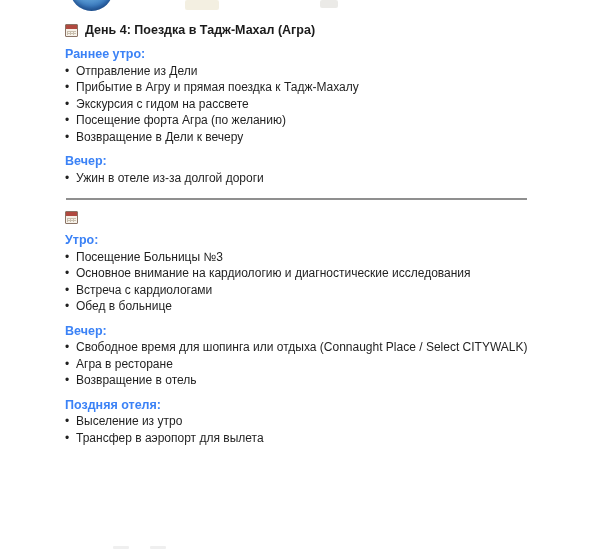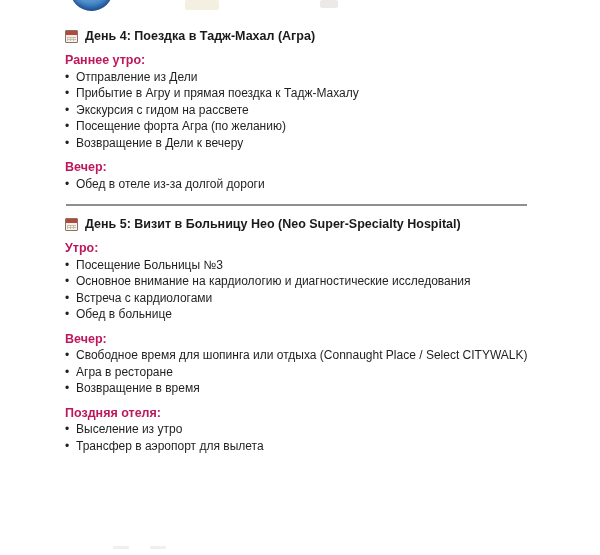--- a/index.html
+++ b/index.html
@@ -19,39 +19,39 @@
     box-shadow:inset 0 -3px 4px rgba(10,40,90,.45);
   }
   .faint-shape{position:absolute;border-radius:2px;}
   .faint-a{left:185px;top:0;width:34px;height:10px;background:rgba(242,237,222,.9);}
   .faint-b{left:320px;top:0;width:18px;height:8px;background:rgba(232,230,227,.85);}
   .smudge{position:absolute;height:3px;background:#efefef;border-radius:1px;}
   .smudge-a{left:113px;top:546px;width:16px;}
   .smudge-b{left:150px;top:546px;width:16px;}
 
   
-  .content{position:absolute;left:0;top:8px;width:600px;padding:21px 35px 0 65px;box-sizing:border-box;}
+  .content{position:absolute;left:0;top:2px;width:600px;padding:21px 35px 0 65px;box-sizing:border-box;}
   .day-heading{display:flex;align-items:center;line-height:15px;margin:0 0 3px 0;}
   .day-heading-text{font-size:12.5px;font-weight:bold;color:#1a1a1a;}
   .cal-icon{
     position:relative;display:inline-block;flex:0 0 auto;
     width:13px;height:13px;margin-right:7px;
     background:#f6f1e9;border:1px solid #8a7365;border-radius:1px;box-sizing:border-box;
   }
   .cal-icon .cal-top{
     position:absolute;left:0;top:0;width:100%;height:4px;
     background:#b0493f;
   }
   .cal-icon .cal-grid{
     position:absolute;left:1px;top:6px;width:9px;height:4px;
     background:
       linear-gradient(#c9bfae 1px, transparent 1px) 0 0/3px 2px,
       linear-gradient(90deg,#c9bfae 1px, transparent 1px) 0 0/3px 2px;
   }
-  .block-title{font-size:12.5px;font-weight:bold;line-height:16.5px;margin-top:8px;color:#be185d;}
+  .block-title{font-size:12.5px;font-weight:bold;line-height:16.5px;margin-top:8px;color:#3b82f6;}
   .bullet-row{display:flex;font-size:12px;line-height:16.5px;}
   .bullet-dot{flex:0 0 11px;}
   .bullet-text{flex:1 1 auto;}
   .section-divider{
     height:2px;width:461px;margin:12px 0 11px 1px;
     background:#8f8f8f;
   }
 </style>
 </head>
 <body>
@@ -91,31 +91,30 @@
           <div class="bullet-dot">•</div>
           <div class="bullet-text">Посещение форта Агра (по желанию)</div>
         </div>
         <div class="bullet-row">
           <div class="bullet-dot">•</div>
           <div class="bullet-text">Возвращение в Дели к вечеру</div>
         </div>
         <div class="block-title">Вечер:</div>
         <div class="bullet-row">
           <div class="bullet-dot">•</div>
-          <div class="bullet-text">Обед в отеле из-за долгой дороги</div>
+          <div class="bullet-text">Ужин в отеле из-за долгой дороги</div>
         </div>
       </div>
       <div class="section-divider"></div>
       <div class="day-section">
         <div class="day-heading">
           <div class="cal-icon">
             <div class="cal-top"></div>
             <div class="cal-grid"></div>
           </div>
-          <div class="day-heading-text">День 5: Визит в Больницу Нео (Neo Super-Specialty Hospital)</div>
         </div>
         <div class="block-title">Утро:</div>
         <div class="bullet-row">
           <div class="bullet-dot">•</div>
           <div class="bullet-text">Посещение Больницы №3</div>
         </div>
         <div class="bullet-row">
           <div class="bullet-dot">•</div>
           <div class="bullet-text">Основное внимание на кардиологию и диагностические исследования</div>
         </div>
@@ -131,21 +130,21 @@
         <div class="bullet-row">
           <div class="bullet-dot">•</div>
           <div class="bullet-text">Свободное время для шопинга или отдыха (Connaught Place / Select CITYWALK)</div>
         </div>
         <div class="bullet-row">
           <div class="bullet-dot">•</div>
           <div class="bullet-text">Агра в ресторане</div>
         </div>
         <div class="bullet-row">
           <div class="bullet-dot">•</div>
-          <div class="bullet-text">Возвращение в время</div>
+          <div class="bullet-text">Возвращение в отель</div>
         </div>
         <div class="block-title">Поздняя отеля:</div>
         <div class="bullet-row">
           <div class="bullet-dot">•</div>
           <div class="bullet-text">Выселение из утро</div>
         </div>
         <div class="bullet-row">
           <div class="bullet-dot">•</div>
           <div class="bullet-text">Трансфер в аэропорт для вылета</div>
         </div>

